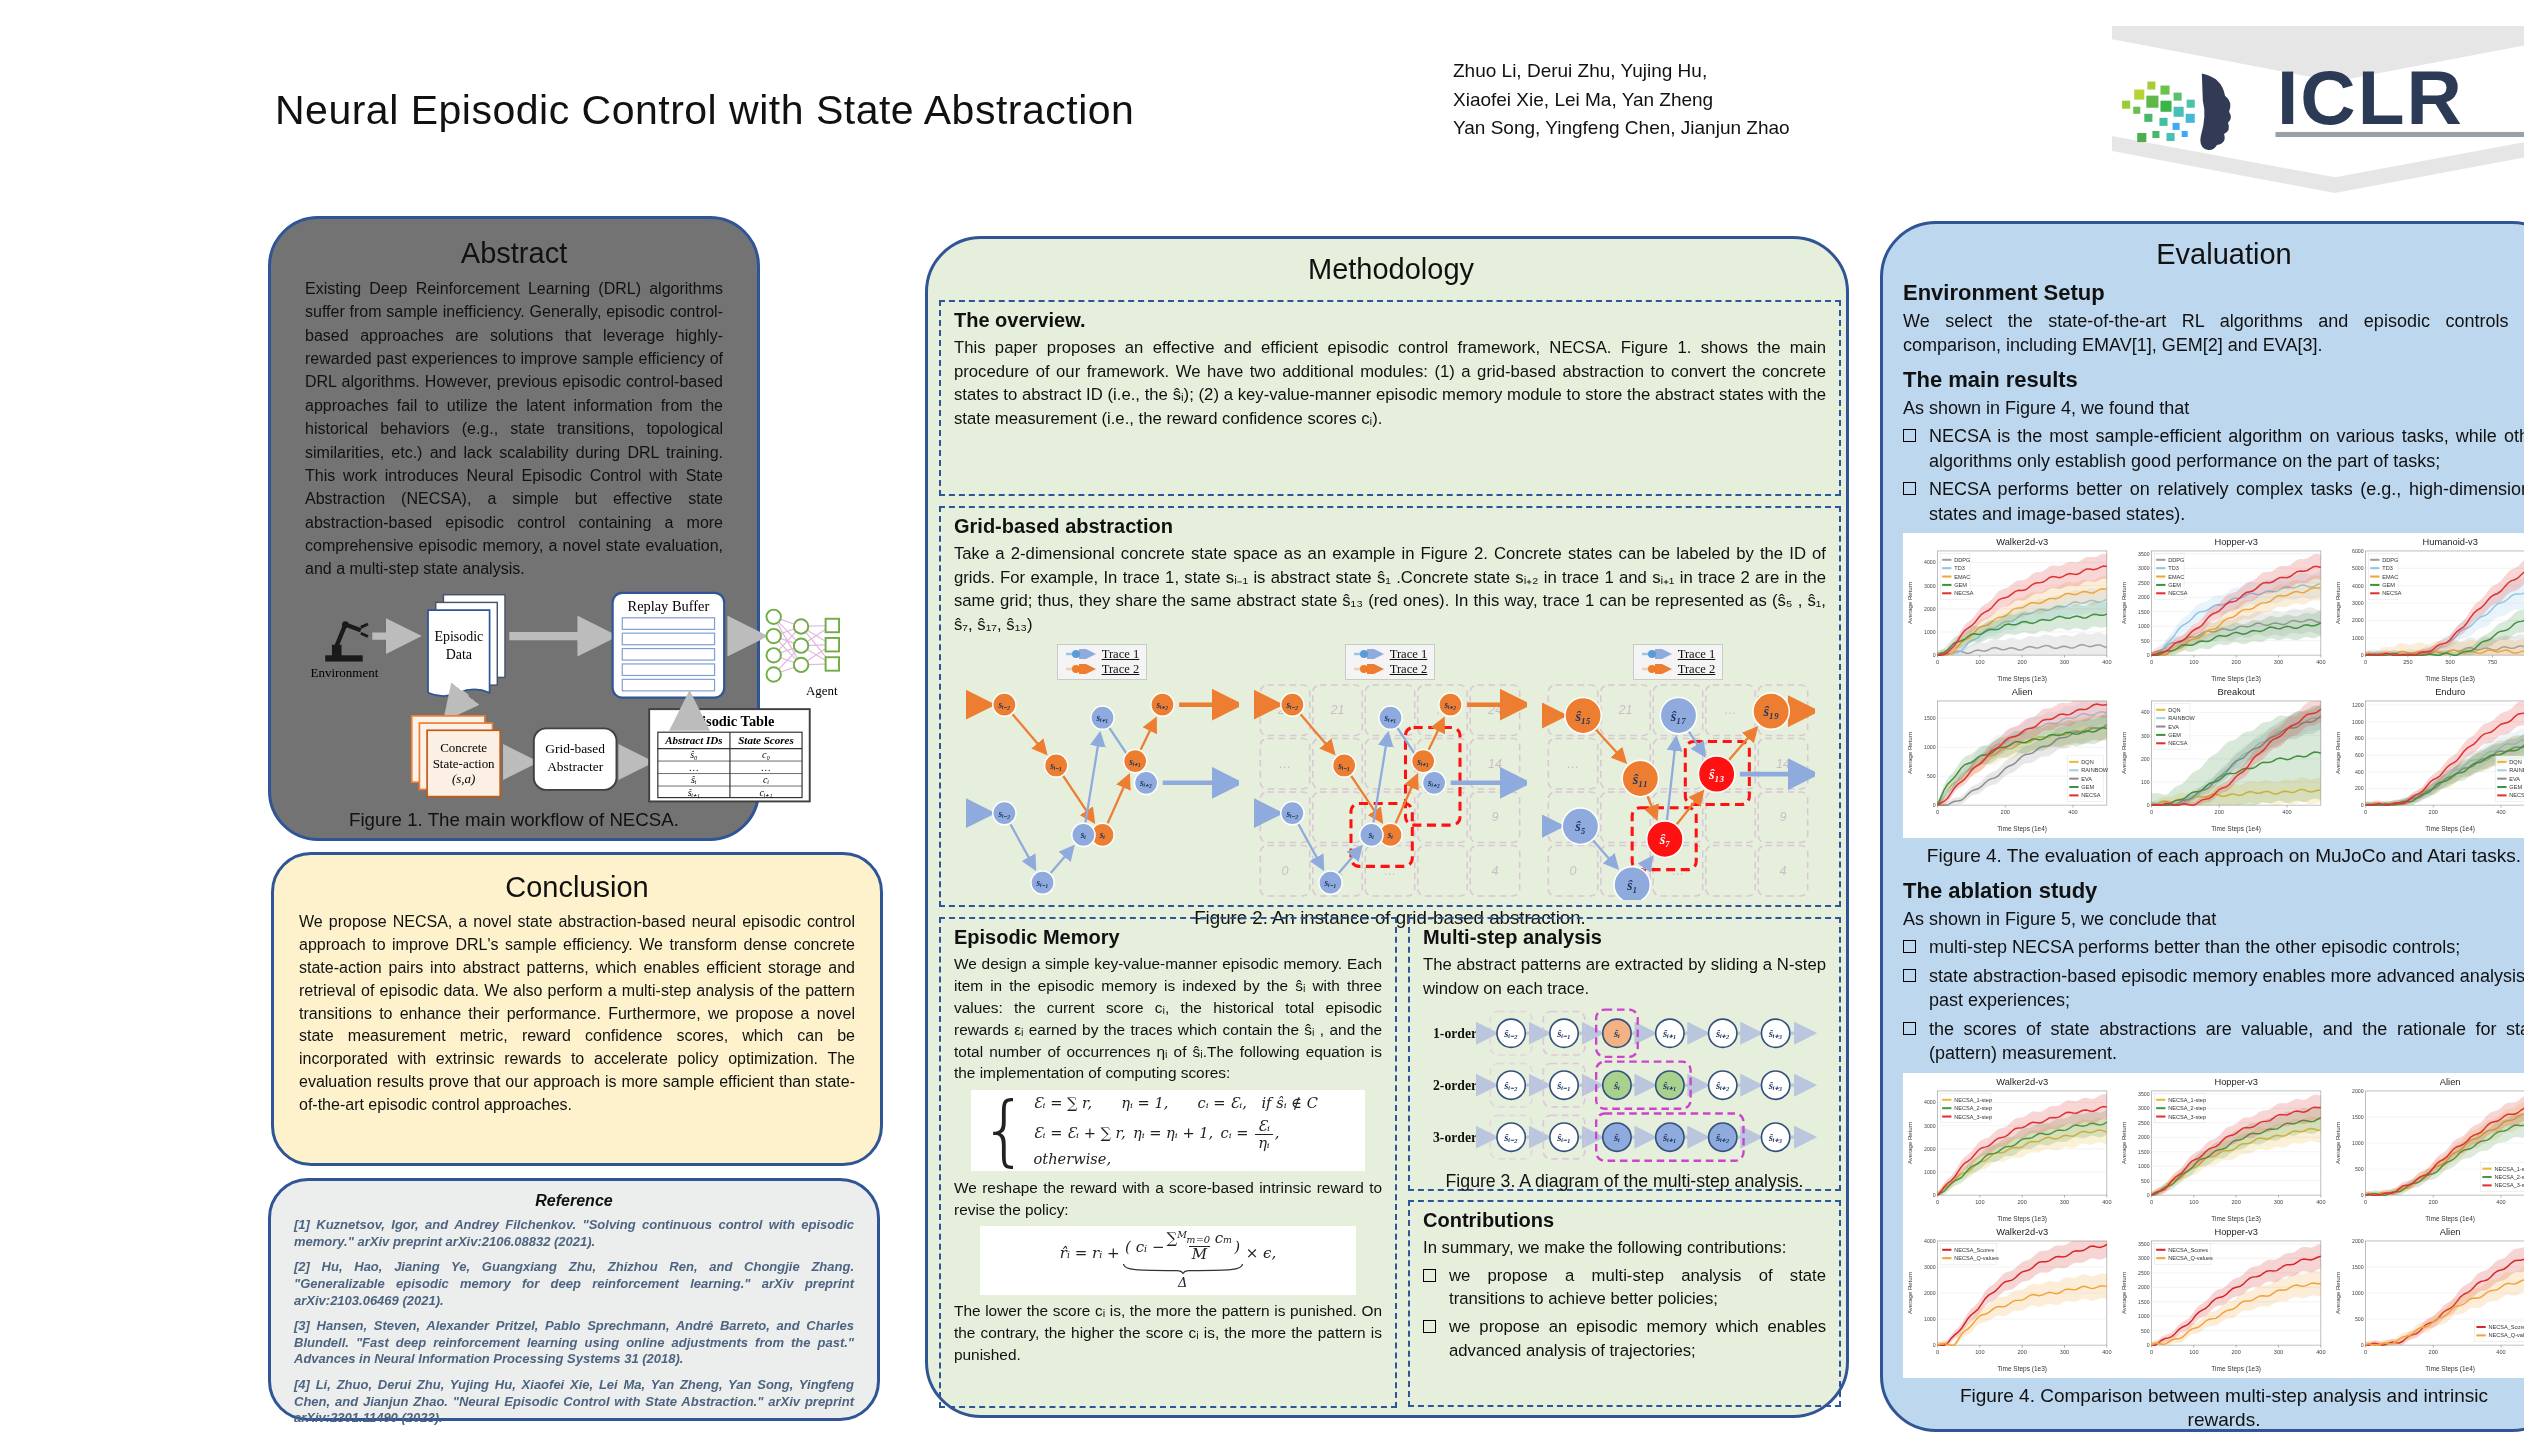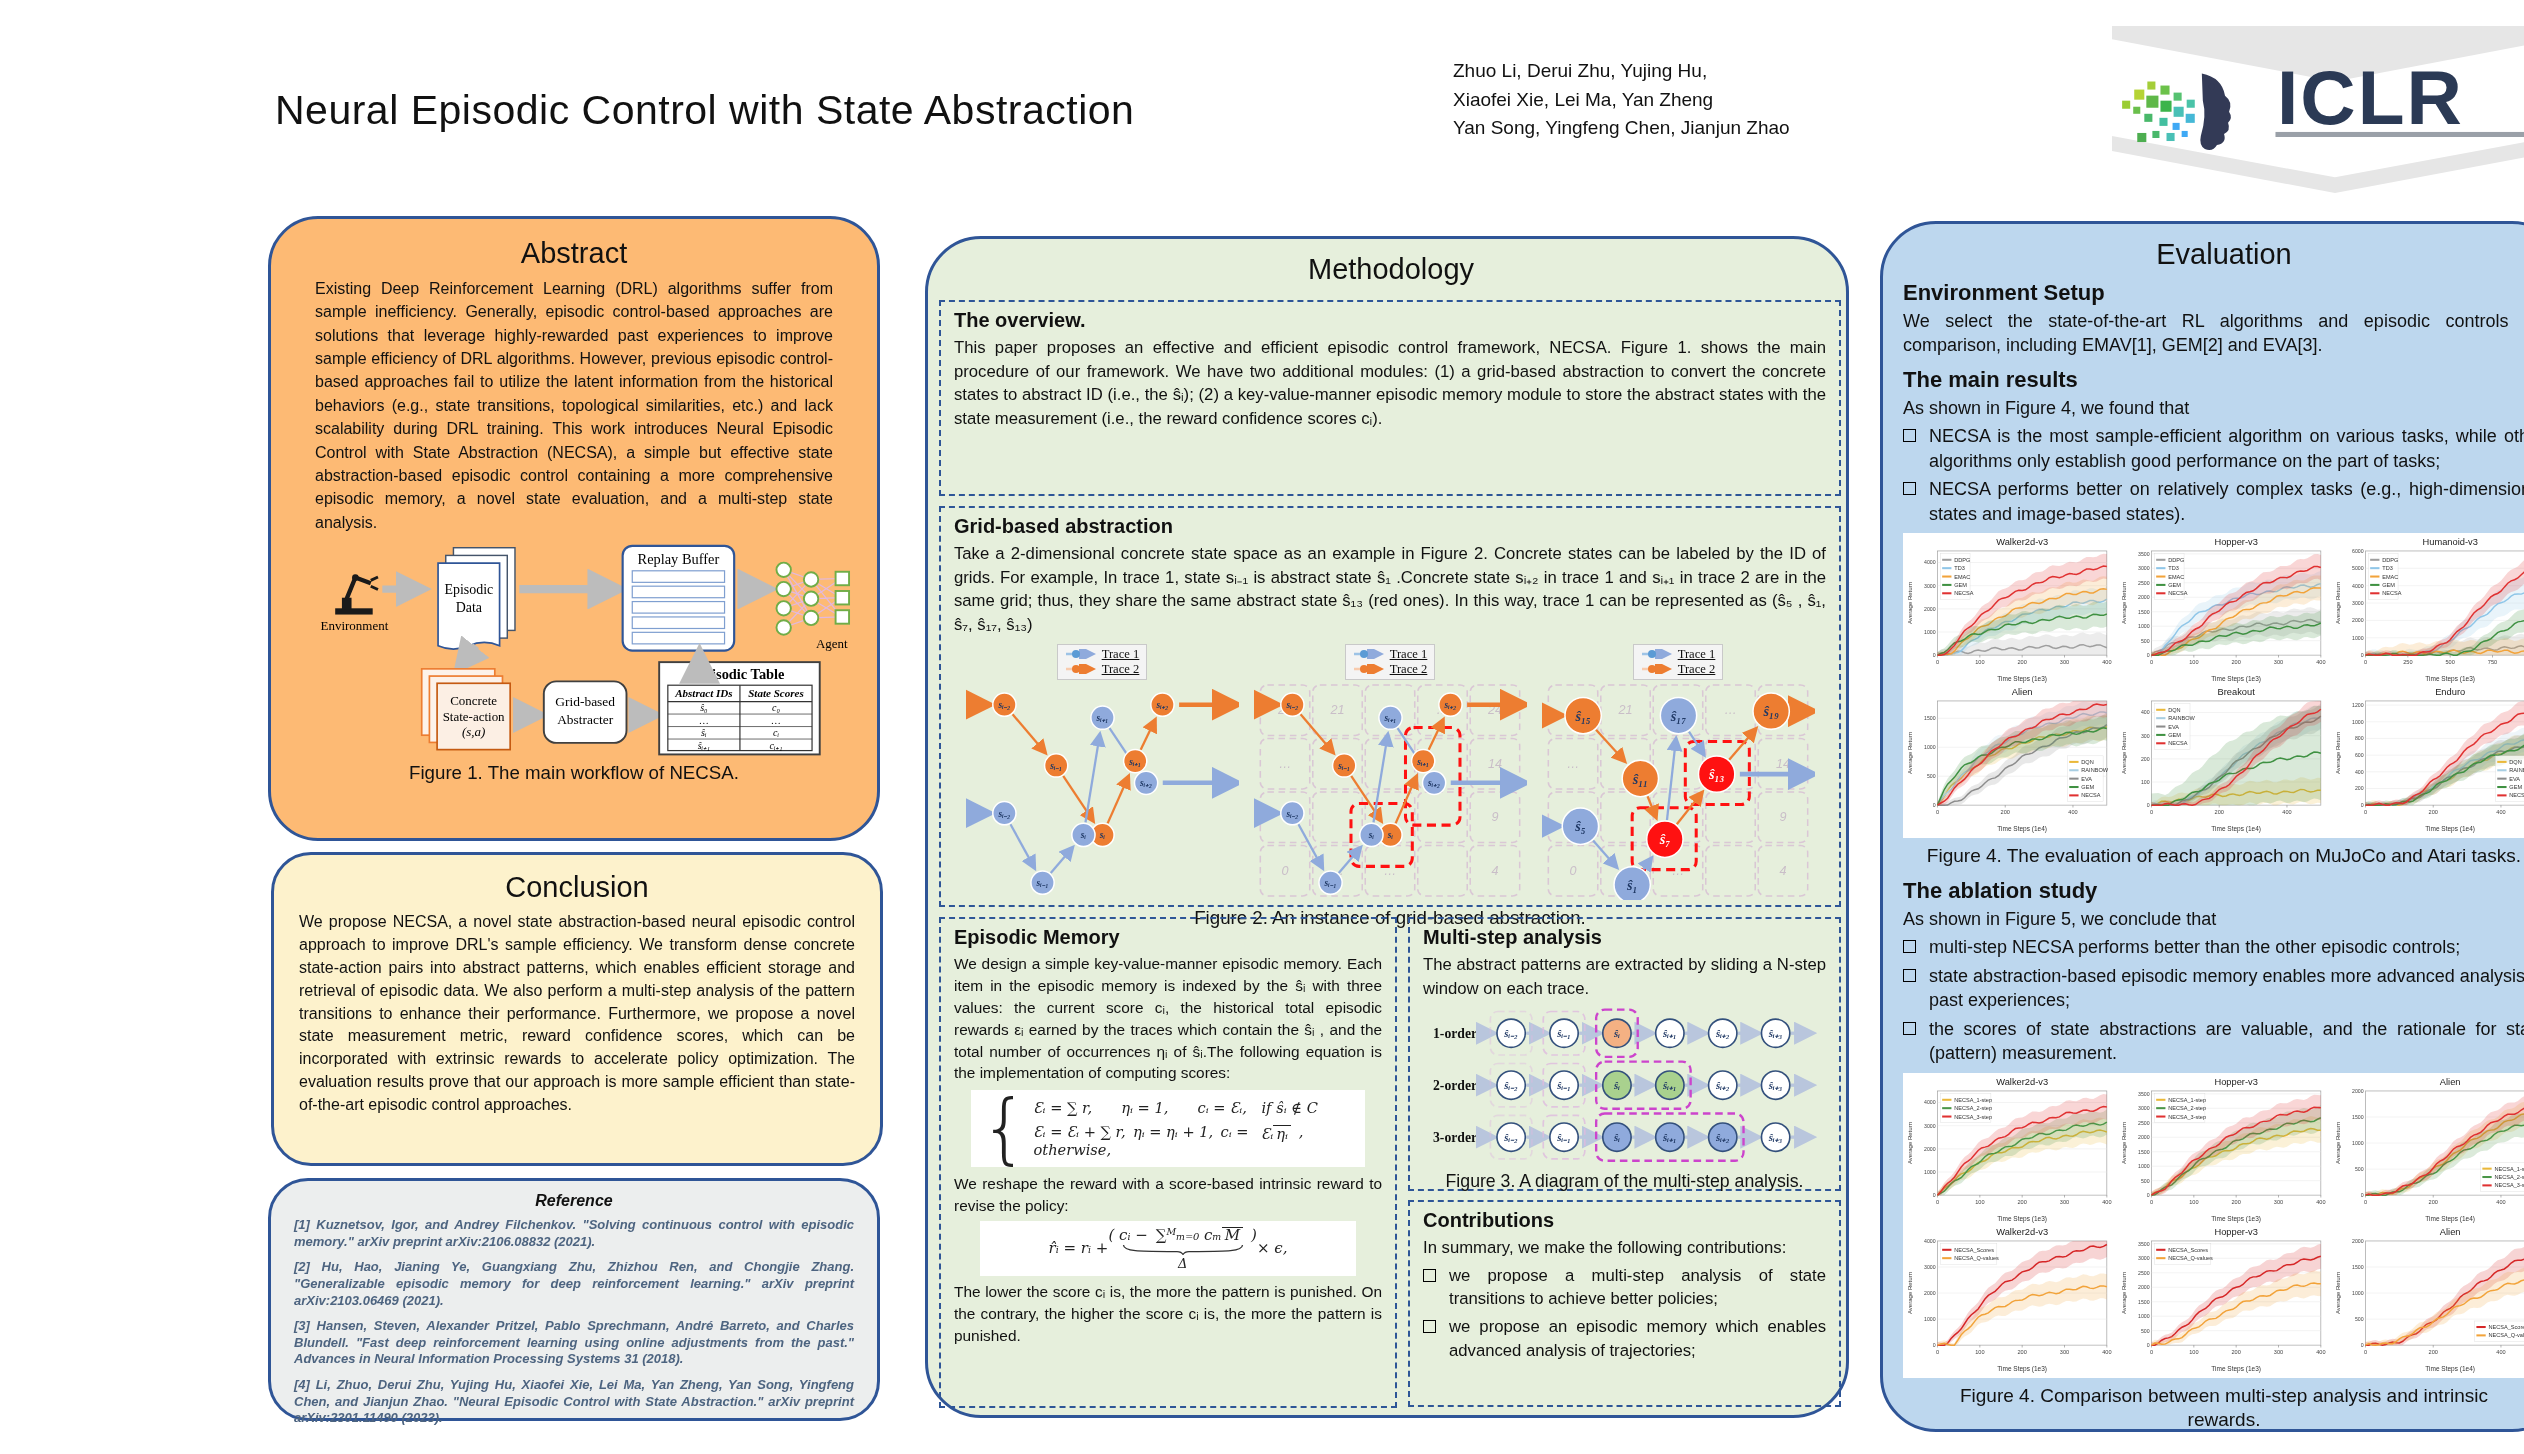--- a/index.html
+++ b/index.html
@@ -1,21 +1,21 @@
 <!DOCTYPE html>
 <html style="font-size:8px"><head>
 <meta charset="utf-8">
 <style>
   html,body{margin:0;padding:0;background:#fff;}
   .poster{position:relative;width:2585px;height:1454px;background:#fff;font-family:"Liberation Sans",sans-serif;color:#111;overflow:hidden;}
   .title{position:absolute;left:275px;top:60px;font-size:41px;font-weight:400;letter-spacing:0.5px;}
   .authors{position:absolute;left:1453px;top:57px;font-size:19px;line-height:1.5;}
   .logo{position:absolute;left:2108px;top:25px;width:454px;height:169px;}
   .box{position:absolute;border:3px solid #2F5597;box-sizing:border-box;}
-  .abstract-box{left:268px;top:216px;width:612px;height:625px;background:#fdba74;border-radius:50px;padding:13px 44px;}
+  .abstract-box{left:268px;top:216px;width:492px;height:625px;background:#737373;border-radius:50px;padding:13px 34px;}
   .conclusion-box{left:271px;top:852px;width:612px;height:314px;background:#FDF2CC;border-radius:40px;padding:11px 25px;}
   .reference-box{left:268px;top:1178px;width:612px;height:243px;background:#ECEEEE;border-radius:40px;padding:8px 23px;}
   .method-box{left:925px;top:236px;width:924px;height:1182px;background:#E6EFDC;border-radius:56px;padding-left:8px;}
   .eval-box{left:1880px;top:221px;width:688px;height:1211px;background:#BDD7EE;border-radius:56px;padding:9px 20px;}
   .boxtitle{text-align:center;font-size:29px;font-weight:400;margin:5px 0 7px 0;}
   .jtext{font-size:16px;line-height:1.46;text-align:justify;}
   .conclusion-box .jtext{font-size:16px;line-height:1.43;}
   .ref-title{text-align:center;font-size:16px;font-weight:bold;font-style:italic;margin:3px 0 7px 0;}
   .ref-item{font-size:13px;line-height:1.28;font-weight:bold;font-style:italic;color:#4d6480;margin:0 0 9px 0;text-align:justify;}
   .sub{position:absolute;border:2.5px dashed #2E5597;box-sizing:border-box;padding:7px 13px;}
@@ -24,21 +24,21 @@
   .figcap{text-align:center;font-size:18.7px;margin-top:5px;}
   .fig1{display:block;margin:7px auto 0 auto;width:548px;}
   .f2row{display:flex;justify-content:center;margin-top:7px;text-decoration:underline;}
   .f2panel{width:288px;display:flex;flex-direction:column;align-items:center;}
   .f2legend{background:#f4f4f4;border:0.5px solid #c9c9c9;padding:2px 7px;margin-bottom:3px;}
   .f2legend .lrow{display:flex;align-items:center;gap:5px;font-family:"Liberation Serif",serif;font-size:12.6px;}
   .f2panel svg.p{width:273px;height:217px;}
   .eqbox{background:#fff;margin:6px auto;padding:4px 9px;display:flex;align-items:center;justify-content:center;gap:5px;width:92%;box-sizing:border-box;}
   .brace{font-family:"DejaVu Sans",sans-serif;font-size:76px;font-weight:200;line-height:0.9;color:#222;}
   .eqlines{display:flex;flex-direction:column;gap:7px;font-family:"DejaVu Serif",serif;font-style:italic;font-size:14.6px;color:#222;}
-  .frac{display:inline-flex;align-items:flex-end;vertical-align:middle;margin:0 8px;line-height:1.05;}
+  .frac{display:inline-flex;flex-direction:column;align-items:center;vertical-align:middle;margin:0 2px;line-height:1.05;}
   .frac .den{border-top:1.3px solid #222;padding:0 3px;}
   .eq2box{background:#fff;margin:5px auto;padding:5px 8px;width:88%;box-sizing:border-box;display:flex;justify-content:center;align-items:flex-start;font-family:"DejaVu Serif",serif;font-style:italic;font-size:15px;color:#222;}
   .ubgroup{display:inline-flex;flex-direction:column;align-items:center;}
   .grp{display:inline-flex;align-items:center;}
   .ub-delta{font-size:13px;margin-top:1px;}
   .blt{display:flex;gap:13px;margin:4px 0;}
   .sq{flex:0 0 auto;width:11px;height:11px;border:1.8px solid #000;margin-top:5px;background:transparent;}
   .blt span.t{flex:1;text-align:justify;}
   .ev-h{font-size:22px;font-weight:bold;margin:9px 0 3px 0;}
   .ev-t{font-size:18px;line-height:1.36;text-align:justify;}

